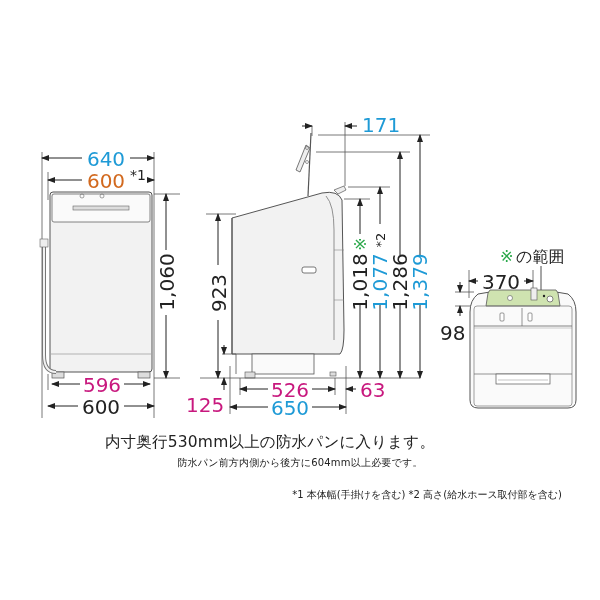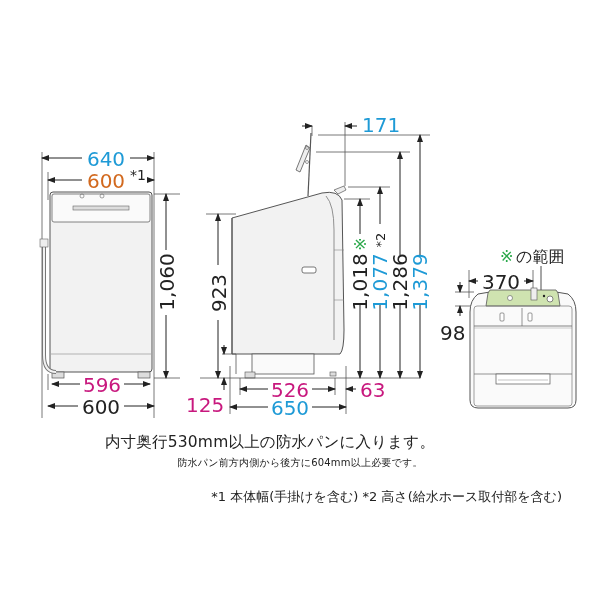--- a/index.html
+++ b/index.html
@@ -2,21 +2,21 @@
 <html><head>
 <meta charset="utf-8">
 <style>
   html, body { margin:0; padding:0; background:#ffffff; }
   body { width:600px; height:600px; position:relative; overflow:hidden; font-family:"DejaVu Sans", sans-serif; }
   svg.diagram { position:absolute; left:0; top:0; width:600px; height:600px; }
   .dimtxt { font-family:"DejaVu Sans", sans-serif; font-weight:normal; }
   .note { position:absolute; font-family:"DejaVu Sans", sans-serif; color:#222; white-space:nowrap; }
   .note1 { left:0; width:540px; text-align:center; top:432px; font-size:15.5px; letter-spacing:0.2px; }
   .note2 { left:0; width:600px; text-align:center; top:456px; font-size:10px; letter-spacing:0.2px; }
-  .foot { left:0; width:600px; text-align:right; top:488px; font-size:13px; padding-right:38px; box-sizing:border-box; }
+  .foot { left:0; width:600px; text-align:right; top:488px; font-size:10px; padding-right:38px; box-sizing:border-box; }
 </style>
 </head>
 <body>
 
 <svg class="diagram" viewBox="0 0 600 600" xmlns="http://www.w3.org/2000/svg">
   <defs>
     <marker id="ah" markerWidth="8" markerHeight="8" refX="7" refY="4" orient="auto" markerUnits="userSpaceOnUse">
       <path d="M0,1 L8,4 L0,7 Z" fill="#222"></path>
     </marker>
     <marker id="ahs" markerWidth="8" markerHeight="8" refX="1" refY="4" orient="auto" markerUnits="userSpaceOnUse">

